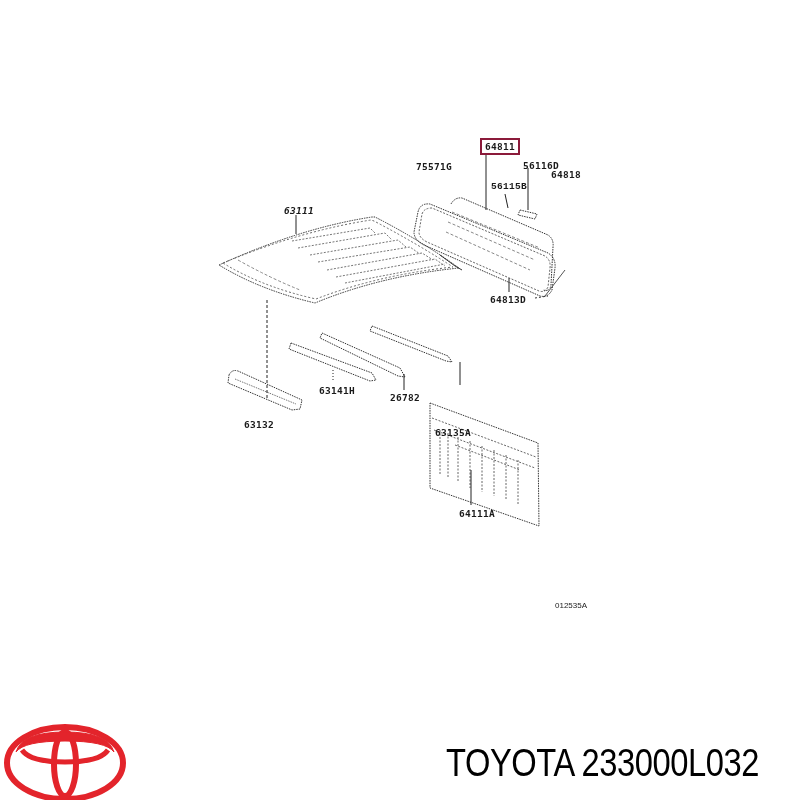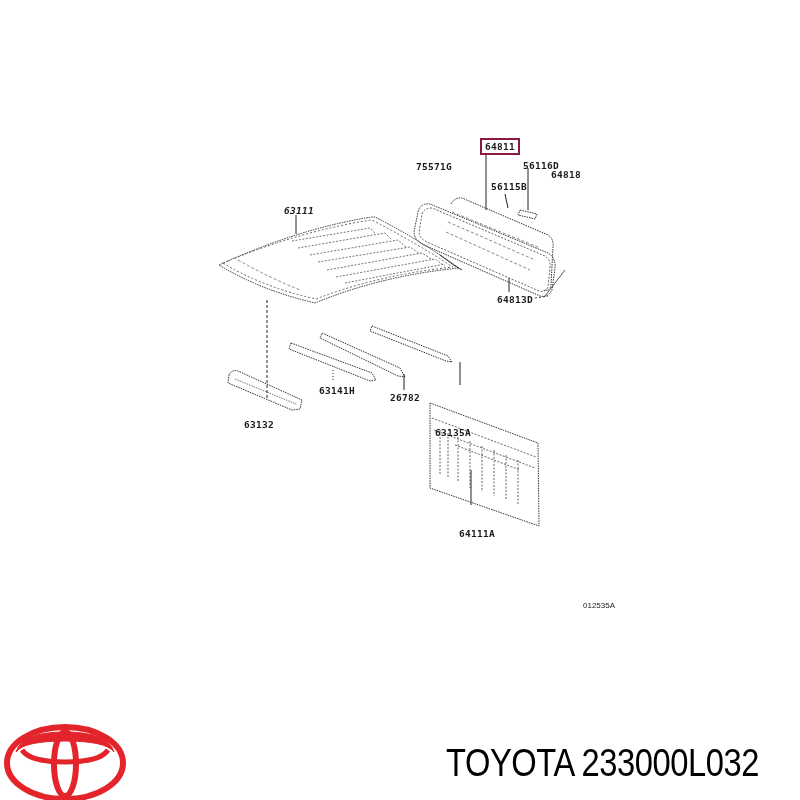--- a/index.html
+++ b/index.html
@@ -105,30 +105,30 @@
         <line x1="267" y1="300" x2="267" y2="398" stroke-dasharray="3,2"></line>
         <line x1="333" y1="370" x2="333" y2="382" stroke-dasharray="1,2"></line>
       </g>
     </g>
   </svg>
 
   <div class="part-label highlight" style="left:480px; top:138px;">64811</div>
   <div class="part-label" style="left:416px; top:162px;">75571G</div>
   <div class="part-label" style="left:517px; top:161px;padding-left:6px;">56116D</div>
   <div class="part-label" style="left:551px; top:170px;">64818</div>
-  <div class="part-label" style="left:491px; top:182px;">56115B</div>
+  <div class="part-label" style="left:491px; top:182px;font-family:Liberation Mono, monospace;">56115B</div>
   <div class="part-label" style="left:284px; top:206px;font-style:italic;">63111</div>
-  <div class="part-label" style="left:490px; top:295px;margin-left:7px;">64813D</div>
+  <div class="part-label" style="left:490px; top:295px;">64813D</div>
   <div class="part-label" style="left:319px; top:386px;">63141H</div>
   <div class="part-label" style="left:390px; top:393px;">26782</div>
   <div class="part-label" style="left:435px; top:386px;margin-top:42px;">63135A</div>
   <div class="part-label" style="left:244px; top:412px;margin-top:8px;">63132</div>
-  <div class="part-label" style="left:459px; top:509px;margin-top:20px;">64111A</div>
+  <div class="part-label" style="left:459px; top:509px;">64111A</div>
 
-  <div class="ref-code" style="left:555px; top:601px;margin-left:28px;">012535A</div>
+  <div class="ref-code" style="left:555px; top:601px;">012535A</div>
 </div>
 
 <svg class="logo" viewBox="0 0 126 80">
   <g fill="none" stroke="#e3242b">
     <ellipse cx="63" cy="41" rx="58" ry="36" stroke-width="6"></ellipse>
     <ellipse cx="63" cy="42" rx="11" ry="32" stroke-width="6"></ellipse>
     <path d="M14,30 Q20,10 63,10 Q106,10 112,30 Q104,19 63,19 Q22,19 14,30 Z" fill="#e3242b" stroke-width="1"></path>
     <path d="M20,28 Q28,40 63,40 Q98,40 106,28" stroke-width="5"></path>
   </g>
 </svg>

